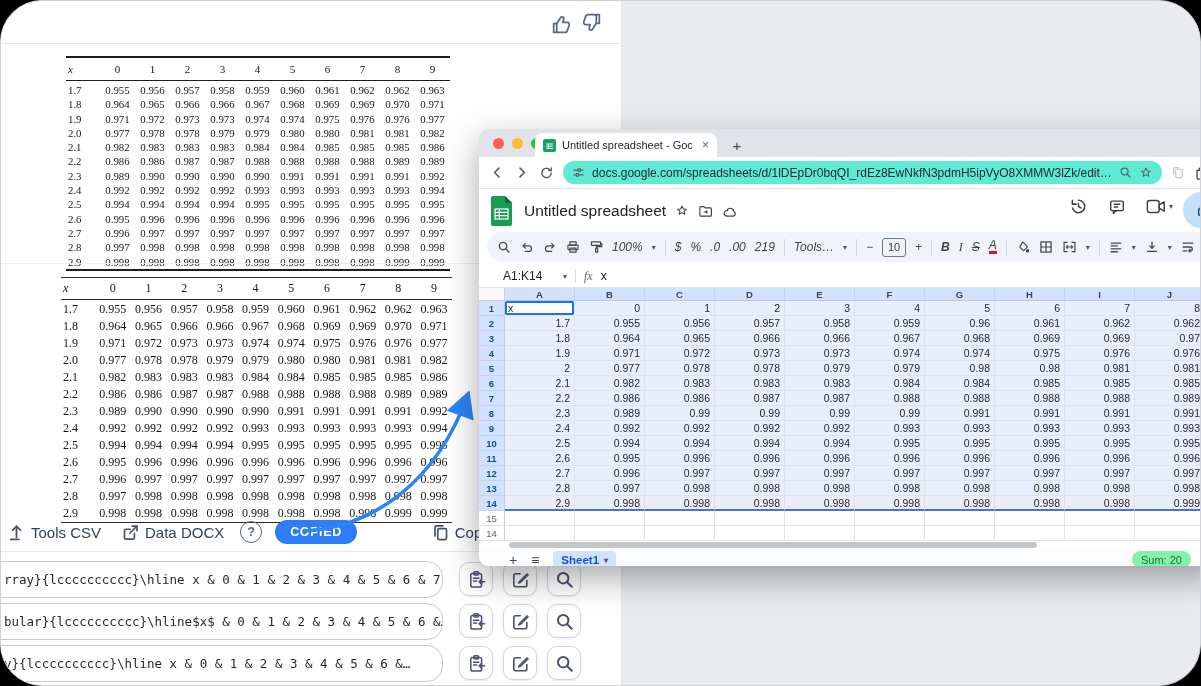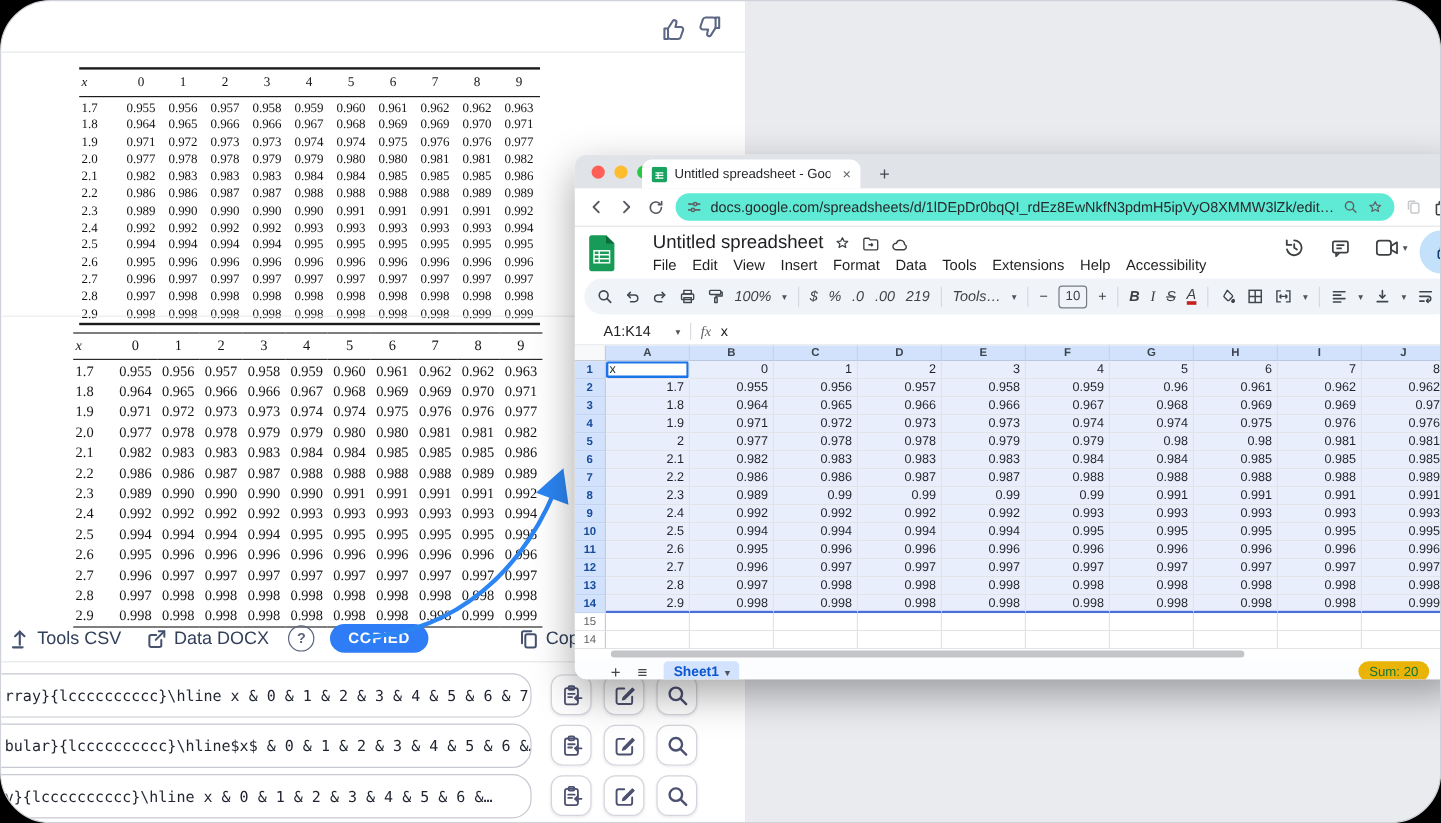--- a/index.html
+++ b/index.html
@@ -70,21 +70,21 @@
       color:#454a50;font-size:15px;display:flex;align-items:center;justify-content:center;}
   .urlbar{height:32px;background:#fff;border-bottom:1px solid #e4e6e9;display:flex;align-items:center;
       padding:0 10px;gap:9px;box-sizing:border-box;color:#53575e;}
   .url-pill{height:23px;background:#5eead4;border-radius:12px;flex:0 0 560px;display:flex;
       align-items:center;padding:0 9px;gap:7px;box-sizing:border-box;}
   .url-text{font-size:12px;color:#27292d;white-space:nowrap;overflow:hidden;flex:1;}
   .faded{opacity:.35;}
   
   .sh-header{height:42px;display:flex;align-items:center;padding:2px 10px 0;box-sizing:border-box;position:relative;}
   .sh-logo{width:25px;height:32px;margin-right:10px;}
-  .sh-titleblock{display:flex;flex-direction:column;justify-content:center;margin-left:20px;}
+  .sh-titleblock{display:flex;flex-direction:row;justify-content:center;}
   .sh-title-row{display:flex;align-items:center;gap:9px;}
   .sh-title{font-size:15.5px;color:#202124;}
   .sh-title-row svg{color:#3c4043;}
   .sh-menus{display:flex;gap:13px;font-size:12.3px;color:#1f1f1f;margin-top:2px;}
   .sh-right{position:absolute;right:46px;top:8px;display:flex;align-items:center;gap:20px;color:#3c4043;}
   .share-lock{position:absolute;right:-18px;top:3px;width:54px;height:36px;border-radius:18px;
       background:#c3e1fb;display:flex;align-items:center;justify-content:flex-start;padding-left:12px;
       box-sizing:border-box;color:#10406b;}
   .sh-toolbar{height:30px;margin:1px 8px 3px;background:#f0f4f9;border-radius:15px;display:flex;
       align-items:center;padding:0 10px;gap:9px;color:#3f4347;font-size:12px;overflow:hidden;white-space:nowrap;}
@@ -118,21 +118,21 @@
   .cell.active{background:#fff;box-shadow:inset 0 0 0 2px #1a73e8;border-radius:2px;
       justify-content:flex-start;padding-left:3px;}
   .cell.selend{border-bottom:2px solid #4a6fd8;}
   .hscroll{height:8px;position:relative;background:#fff;}
   .hthumb{position:absolute;left:30px;top:1px;width:528px;height:6px;border-radius:3px;background:#c3c5c9;}
   .sheetbar{height:22px;background:#fcfdfe;display:flex;align-items:center;padding-left:30px;
       gap:14px;position:relative;color:#444746;}
   .sb-icon{font-size:14px;color:#444746;}
   .sheet-chip{height:18px;background:#d3e3fd;border-radius:4px;color:#0b57d0;font-weight:700;
       font-size:11.5px;display:flex;align-items:center;gap:5px;padding:0 8px;}
-  .sum-pill{position:absolute;left:653px;top:2px;height:17px;background:#eab308;border-radius:9px;
+  .sum-pill{position:absolute;left:653px;top:2px;height:17px;background:#86efac;border-radius:9px;
       color:#137333;font-size:11px;display:flex;align-items:center;padding:0 9px;white-space:nowrap;}
   svg{display:block;}
 </style>
 </head>
 <body>
 
 <div class="stage">
 <div class="app">
 
   <div class="left-panel">
@@ -732,32 +732,20 @@
           <svg width="14" height="14" viewBox="0 0 20 20" fill="none" stroke="currentColor" stroke-width="1.5" stroke-linejoin="round">
                 <path d="M10 3l1.9 4 4.4.4-3.3 2.9 1 4.3-4-2.3-4 2.3 1-4.3L3.7 7.4l4.4-.4z"></path>
               </svg>
           <svg width="15" height="14" viewBox="0 0 20 18" fill="none" stroke="currentColor" stroke-width="1.5" stroke-linejoin="round">
                 <path d="M2.5 4.5c0-.8.6-1.4 1.4-1.4h4l1.6 1.8h7c.8 0 1.4.6 1.4 1.4v8.2c0 .8-.6 1.4-1.4 1.4H3.9c-.8 0-1.4-.6-1.4-1.4z"></path>
                 <path d="M7.5 10.3h5M12.5 10.3l-1.8-1.8M12.5 10.3l-1.8 1.8"></path>
               </svg>
           <svg width="16" height="13" viewBox="0 0 20 16" fill="none" stroke="currentColor" stroke-width="1.5" stroke-linejoin="round">
                 <path d="M5.8 13.8a3.4 3.4 0 1 1 .5-6.8 4.3 4.3 0 0 1 8.4 1.1 3 3 0 0 1-.4 5.7z"></path>
               </svg>
-        </div>
-        <div class="sh-menus">
-          <span>File</span>
-          <span>Edit</span>
-          <span>View</span>
-          <span>Insert</span>
-          <span>Format</span>
-          <span>Data</span>
-          <span>Tools</span>
-          <span>Extensions</span>
-          <span>Help</span>
-          <span>Accessibility</span>
         </div>
       </div>
       <div class="sh-right">
         <svg width="19" height="19" viewBox="0 0 20 20" fill="none" stroke="currentColor" stroke-width="1.6" stroke-linecap="round">
               <path d="M10 3.5a6.5 6.5 0 1 1-6.3 8"></path>
               <path d="M3.5 7.5v-4M3.5 7.5h4"></path>
               <path d="M10 6.8V10l2.4 1.5"></path>
             </svg>
         <svg width="18" height="18" viewBox="0 0 20 20" fill="none" stroke="currentColor" stroke-width="1.6" stroke-linejoin="round">
               <rect x="3" y="3.5" width="14" height="10.5" rx="1.5"></rect>

